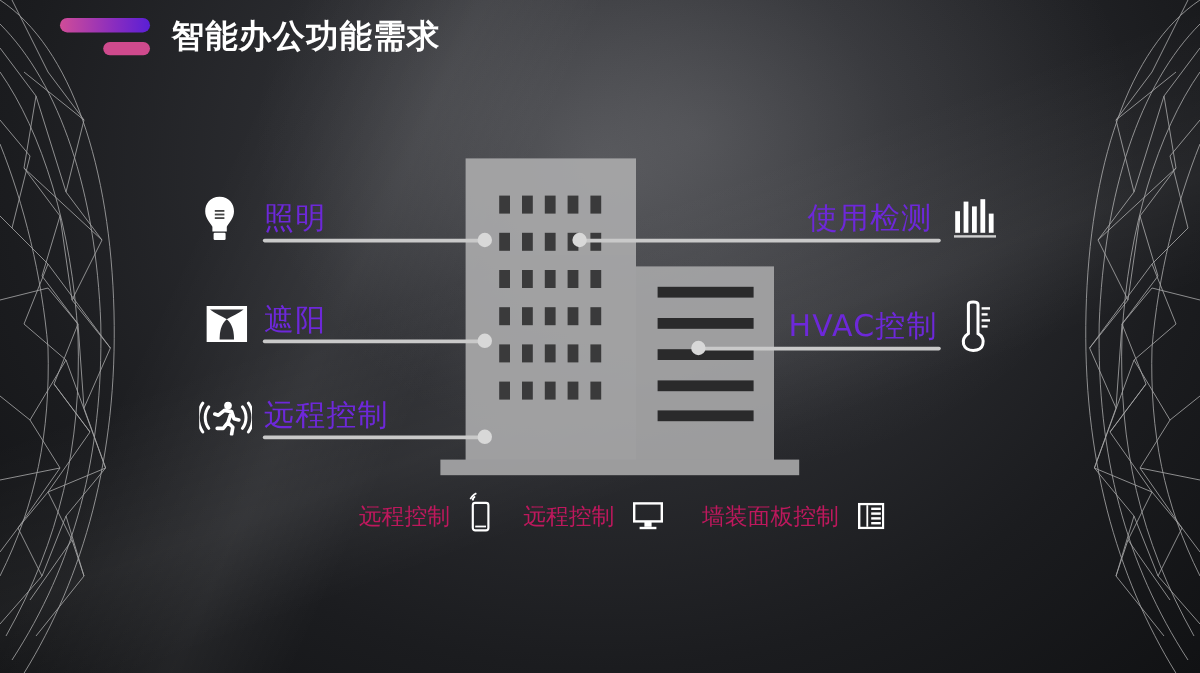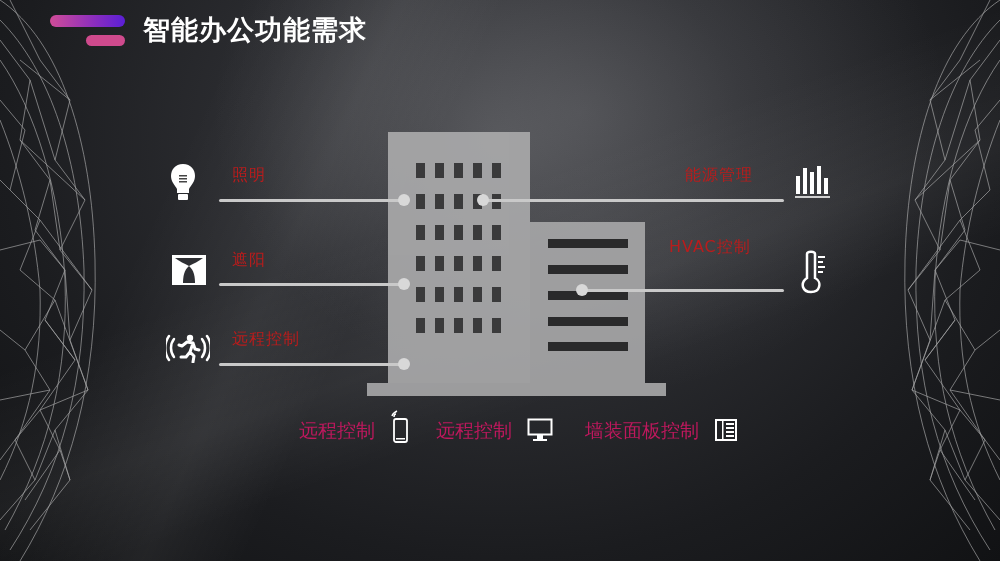--- a/index.html
+++ b/index.html
@@ -29,21 +29,21 @@
     background:#cf4a8d;
   }
   .page-title {
     position:absolute; left:143px; top:12px; font-size:27px; font-weight:bold; letter-spacing:1px;
     color:#fff;
   }
 
   .building { position:absolute; left:0; top:0; width:1000px; height:561px; }
 
   .feature-label {
-    position:absolute; font-size:16px; color:#b91c1c; white-space:nowrap; letter-spacing:1px;margin-left:12px;
+    position:absolute; font-size:25px; color:#6d28d9; white-space:nowrap; letter-spacing:1px;
   }
   .leader {
     position:absolute; height:3px; background:#c9c9c9; border-radius:2px;
   }
   .dot {
     position:absolute; width:12px; height:12px; border-radius:50%; background:#d8d8d8;
   }
   .icon { position:absolute; }
 
   .bottom-row {
@@ -163,33 +163,33 @@
     <path d="M36,6 C40,11 40,19 36,24"></path>
     <path d="M41,3 C46,10 46,20 41,27"></path>
   </g>
   <circle cx="24" cy="5" r="3.2" fill="#fff"></circle>
   <path d="M21,9 L27,10 L29,16 L33,17 M27,10 L24,19 L28,23 L27,29 M24,19 L20,24 L15,24 M21,9 L16,13 L13,12" stroke="#fff" stroke-width="3" fill="none" stroke-linecap="round" stroke-linejoin="round"></path>
 </svg>
 <div class="feature-label" style="left:220px;top:329px;">远程控制</div>
 <div class="leader" style="left:219px;top:363px;width:186px;"></div>
 <div class="dot" style="left:398px;top:358px;"></div>
 
-<div class="feature-label" style="left:673px;top:165px;">能源管理</div>
+<div class="feature-label" style="left:673px;top:165px;">使用检测</div>
 <div class="leader" style="left:482px;top:199px;width:302px;"></div>
 <div class="dot" style="left:477px;top:194px;"></div>
 <svg class="icon" style="left:794px;top:164px;" width="38" height="35" viewBox="0 0 38 35">
   <rect x="2" y="12" width="4" height="18" fill="#fff"></rect>
   <rect x="9" y="4" width="4" height="26" fill="#fff"></rect>
   <rect x="16" y="8" width="4" height="22" fill="#fff"></rect>
   <rect x="23" y="2" width="4" height="28" fill="#fff"></rect>
   <rect x="30" y="14" width="4" height="16" fill="#fff"></rect>
   <rect x="1" y="32" width="35" height="2" fill="#cfcfcf"></rect>
 </svg>
 
-<div class="feature-label" style="left:657px;top:237px;">HVAC控制</div>
+<div class="feature-label" style="left:657px;top:255px;">HVAC控制</div>
 <div class="leader" style="left:581px;top:289px;width:203px;"></div>
 <div class="dot" style="left:576px;top:284px;"></div>
 <svg class="icon" style="left:800px;top:250px;" width="30" height="44" viewBox="0 0 30 44">
   <path d="M7,4 C7,1 15,1 15,4 L15,28 C19,30 20,34 19,37 C18,41 14,42 11,42 C7,42 4,40 3,37 C2,33 4,30 7,28 Z" fill="none" stroke="#fff" stroke-width="2.5"></path>
   <g fill="#fff">
     <rect x="18" y="6" width="7" height="2"></rect>
     <rect x="18" y="11" width="5" height="2"></rect>
     <rect x="18" y="16" width="7" height="2"></rect>
     <rect x="18" y="21" width="5" height="2"></rect>
   </g>

